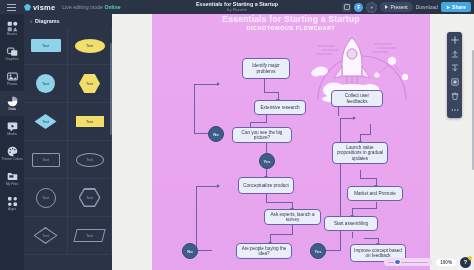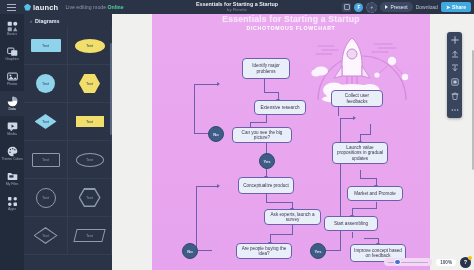--- a/index.html
+++ b/index.html
@@ -133,21 +133,21 @@
 <body>
 
 <div id="app">
 
   <div class="topbar">
     <div class="tb-burger">
         <i></i>
       </div>
     <div class="tb-logo">
       <span class="mark"></span>
-      <span class="wordmark">launch</span>
+      <span class="wordmark">visme</span>
     </div>
     <div class="tb-mode">
       <span>Live editing mode</span>
       <b>Online</b>
     </div>
     <div class="tb-title">
       <div class="t1">Essentials for Starting a Startup</div>
       <div class="t2">by Florette</div>
     </div>
     <div class="tb-right">

